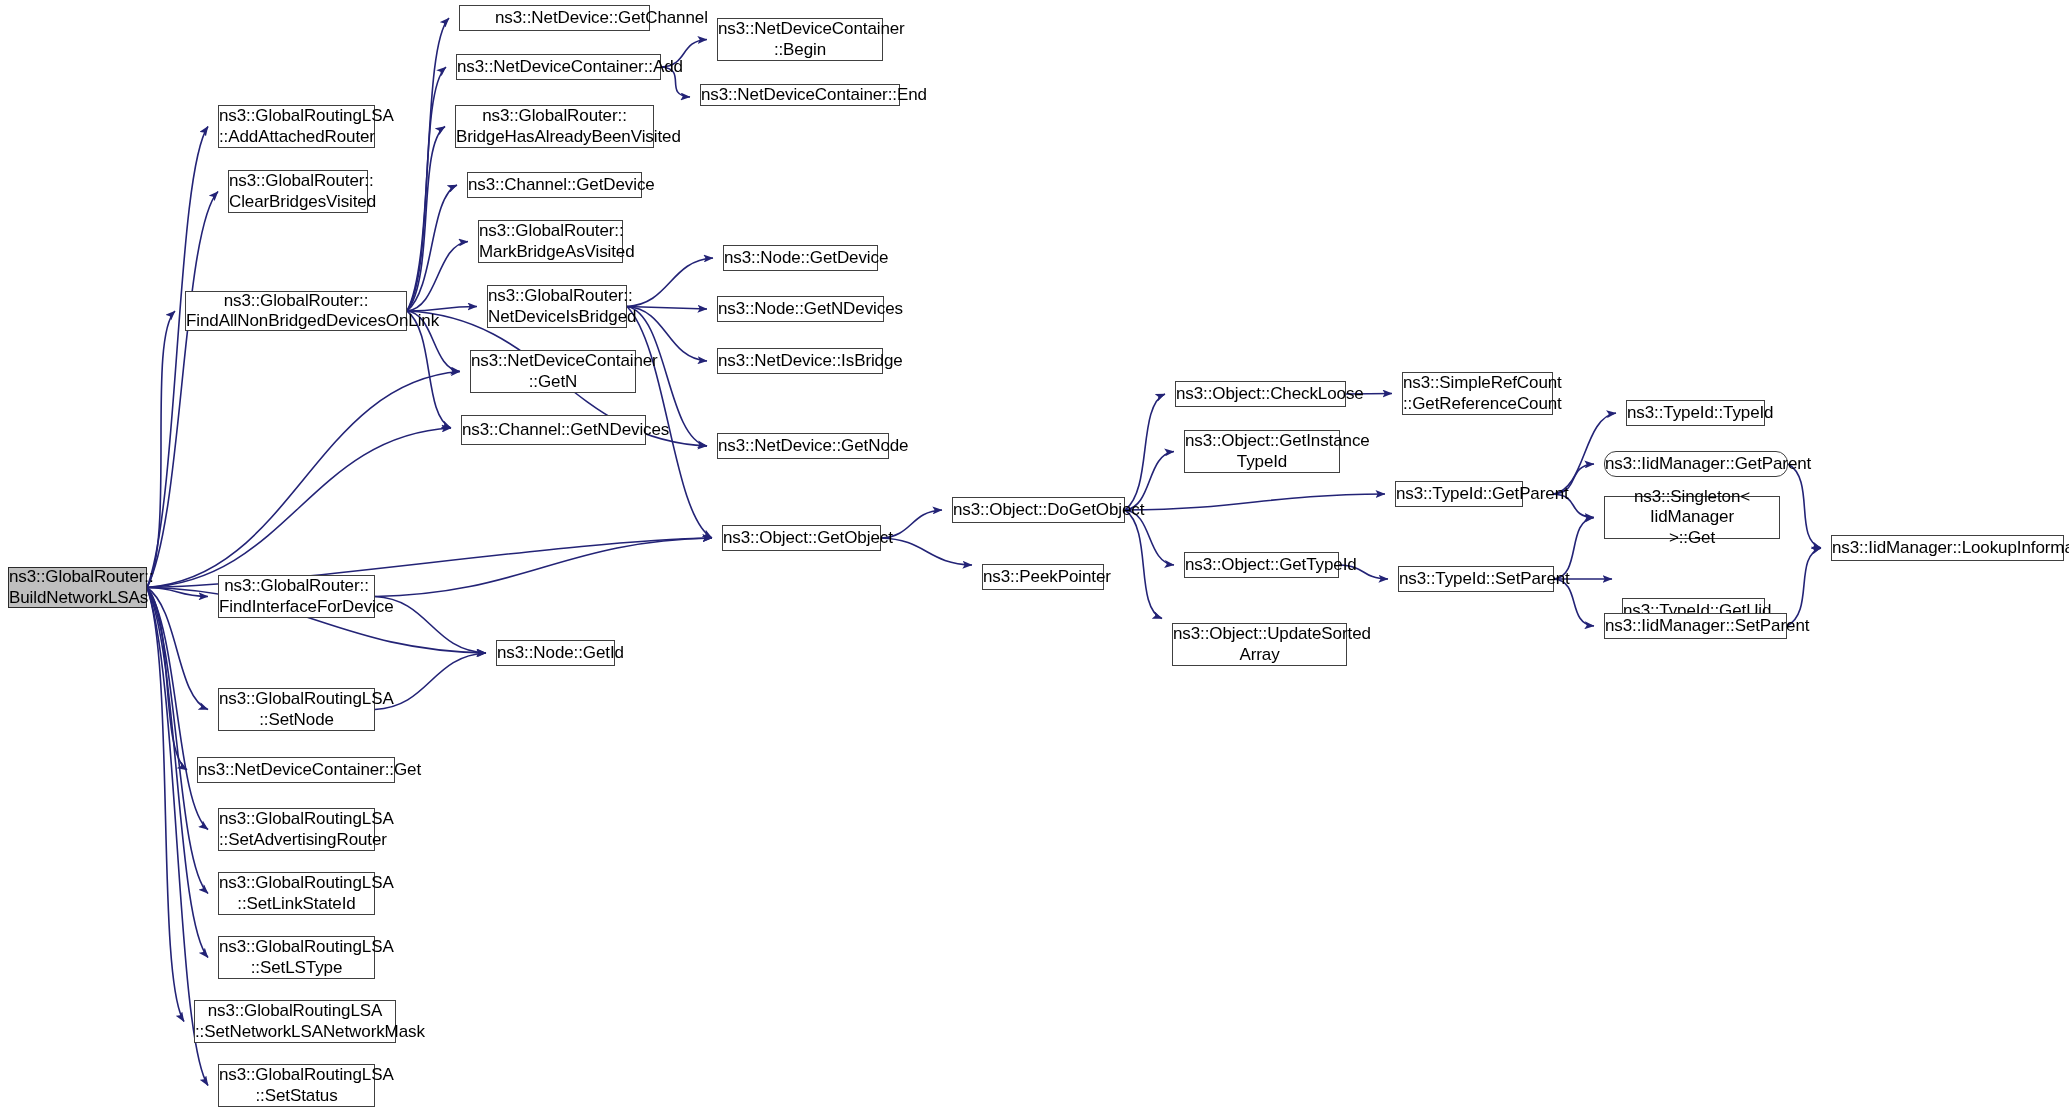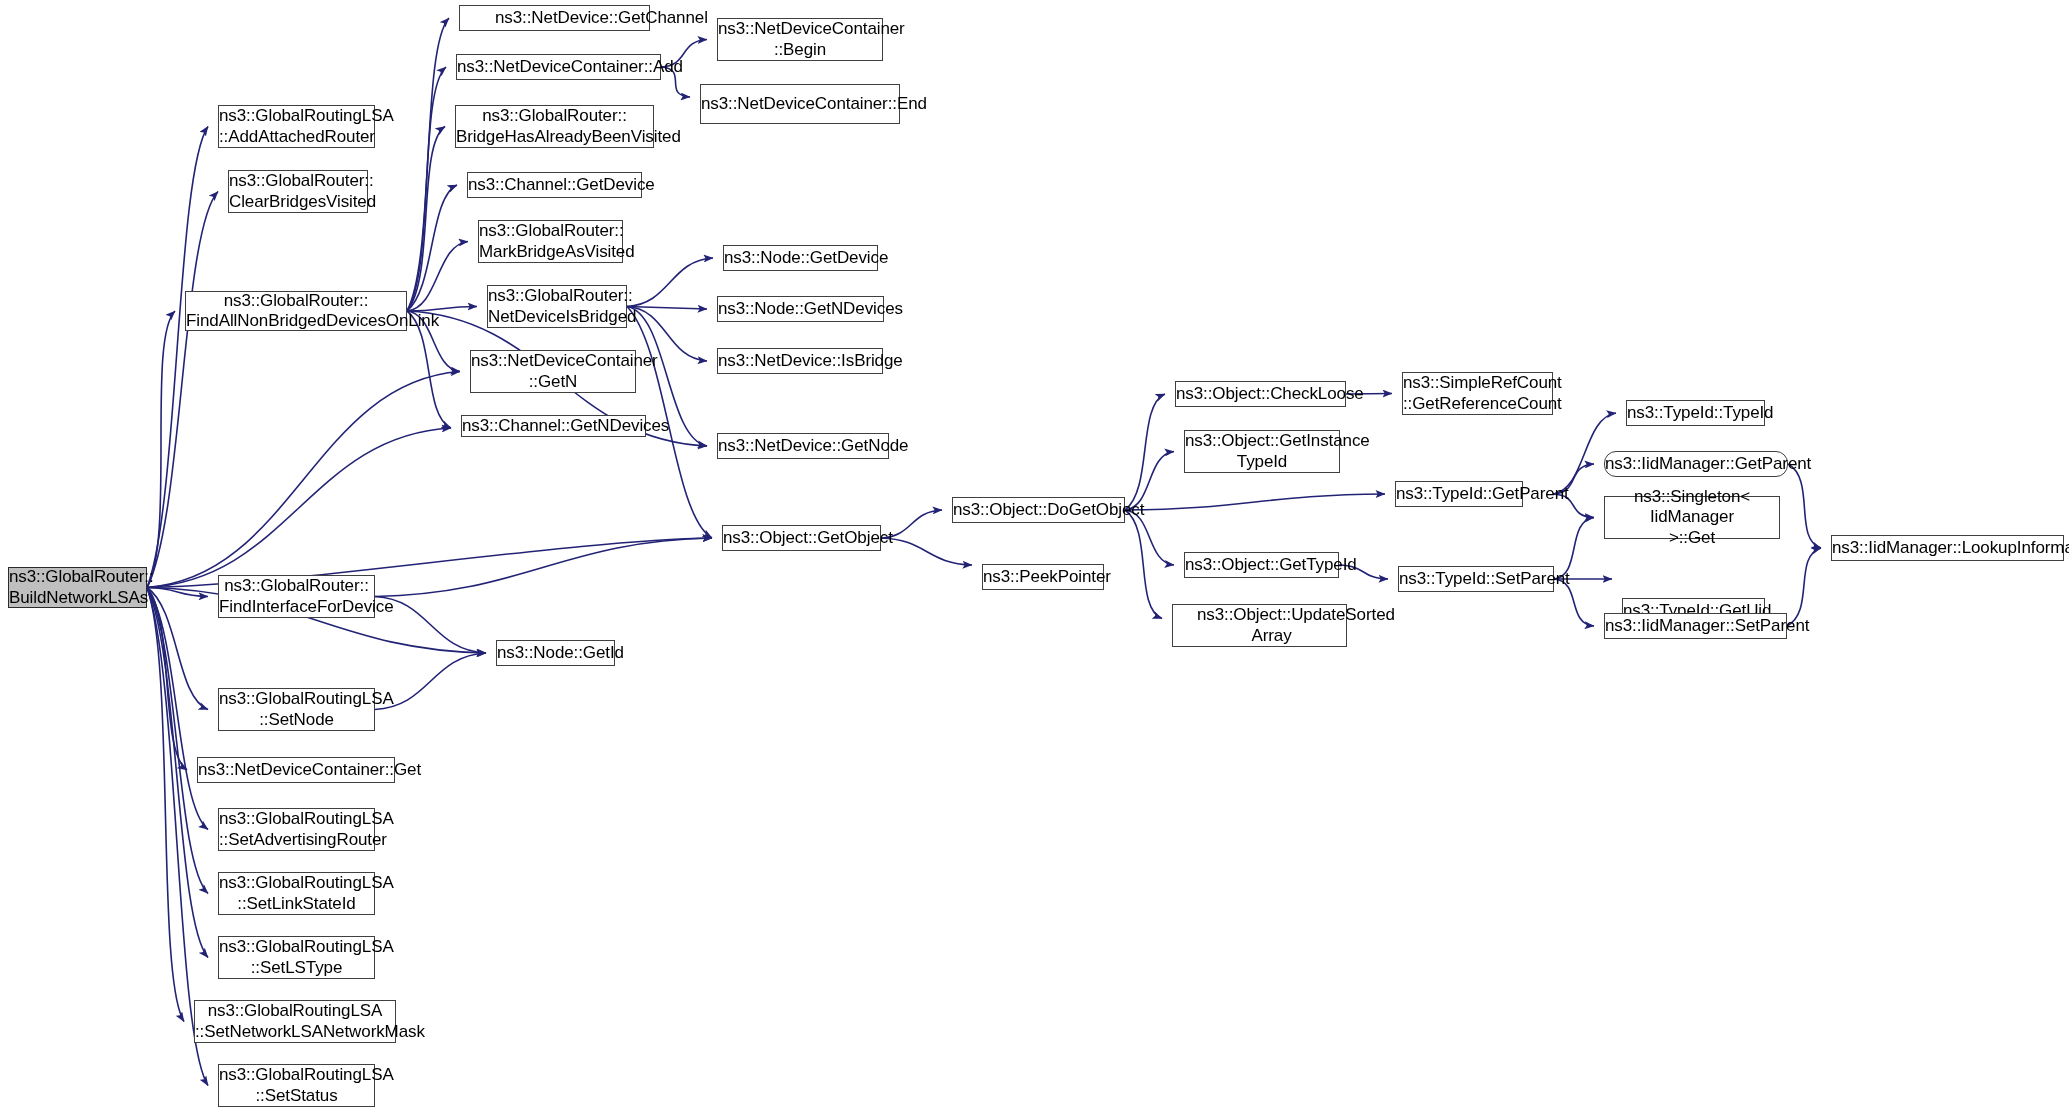--- a/index.html
+++ b/index.html
@@ -116,60 +116,60 @@
         <path d="M375,709.5 C429.45,706.675 431.55,655.825 486,653" fill="none" stroke="#232376" stroke-width="1.6" marker-end="url(#arrowhead)"></path>
       </g>
   </svg>
   <div id="nodes-group">
       <div class="node root" style="left: 8px; top: 567px; width: 139px; height: 41px;"><span class="lbl">ns3::GlobalRouter::
 BuildNetworkLSAs</span></div>
       <div class="node" style="left: 459px; top: 5px; width: 191px; height: 26px; padding-left: 35px;"><span class="lbl">ns3::NetDevice::GetChannel</span></div>
       <div class="node" style="left: 456px; top: 54px; width: 205px; height: 26px;"><span class="lbl">ns3::NetDeviceContainer::Add</span></div>
       <div class="node" style="left: 717px; top: 18px; width: 166px; height: 43px;"><span class="lbl">ns3::NetDeviceContainer
 ::Begin</span></div>
-      <div class="node" style="left: 700px; top: 84px; width: 200px; height: 40px;"><span class="lbl">ns3::NetDeviceContainer::End</span></div>
+      <div class="node" style="left: 700px; top: 84px; width: 200px; height: 22px;"><span class="lbl">ns3::NetDeviceContainer::End</span></div>
       <div class="node" style="left: 218px; top: 105px; width: 157px; height: 43px;"><span class="lbl">ns3::GlobalRoutingLSA
 ::AddAttachedRouter</span></div>
       <div class="node" style="left: 455px; top: 105px; width: 199px; height: 43px;"><span class="lbl">ns3::GlobalRouter::
 BridgeHasAlreadyBeenVisited</span></div>
       <div class="node" style="left: 228px; top: 170px; width: 140px; height: 43px;"><span class="lbl">ns3::GlobalRouter::
 ClearBridgesVisited</span></div>
       <div class="node" style="left: 467px; top: 172px; width: 175px; height: 26px;"><span class="lbl">ns3::Channel::GetDevice</span></div>
       <div class="node" style="left: 478px; top: 220px; width: 145px; height: 43px;"><span class="lbl">ns3::GlobalRouter::
 MarkBridgeAsVisited</span></div>
       <div class="node" style="left: 723px; top: 245px; width: 155px; height: 26px;"><span class="lbl">ns3::Node::GetDevice</span></div>
       <div class="node" style="left: 487px; top: 285px; width: 140px; height: 43px;"><span class="lbl">ns3::GlobalRouter::
 NetDeviceIsBridged</span></div>
       <div class="node" style="left: 717px; top: 296px; width: 167px; height: 26px;"><span class="lbl">ns3::Node::GetNDevices</span></div>
       <div class="node" style="left: 185px; top: 291px; width: 222px; height: 40px;"><span class="lbl">ns3::GlobalRouter::
 FindAllNonBridgedDevicesOnLink</span></div>
       <div class="node" style="left: 717px; top: 348px; width: 166px; height: 26px;"><span class="lbl">ns3::NetDevice::IsBridge</span></div>
       <div class="node" style="left: 470px; top: 350px; width: 166px; height: 43px;"><span class="lbl">ns3::NetDeviceContainer
 ::GetN</span></div>
-      <div class="node" style="left: 461px; top: 415px; width: 185px; height: 22px; align-items: center;"><span class="lbl">ns3::Channel::GetNDevices</span></div>
+      <div class="node" style="left: 461px; top: 415px; width: 185px; height: 30px; align-items: center;"><span class="lbl">ns3::Channel::GetNDevices</span></div>
       <div class="node" style="left: 717px; top: 433px; width: 172px; height: 26px;"><span class="lbl">ns3::NetDevice::GetNode</span></div>
       <div class="node" style="left: 1175px; top: 381px; width: 171px; height: 26px;"><span class="lbl">ns3::Object::CheckLoose</span></div>
       <div class="node" style="left: 1402px; top: 372px; width: 151px; height: 43px;"><span class="lbl">ns3::SimpleRefCount
 ::GetReferenceCount</span></div>
       <div class="node" style="left: 1184px; top: 430px; width: 156px; height: 43px;"><span class="lbl">ns3::Object::GetInstance
 TypeId</span></div>
       <div class="node" style="left: 1626px; top: 400px; width: 139px; height: 26px;"><span class="lbl">ns3::TypeId::TypeId</span></div>
       <div class="node" style="left: 1604px; top: 451px; width: 184px; height: 26px; border-radius: 12px;"><span class="lbl">ns3::IidManager::GetParent</span></div>
       <div class="node" style="left: 952px; top: 497px; width: 173px; height: 26px;"><span class="lbl">ns3::Object::DoGetObject</span></div>
       <div class="node" style="left: 1395px; top: 481px; width: 128px; height: 26px;"><span class="lbl">ns3::TypeId::GetParent</span></div>
       <div class="node" style="left: 1604px; top: 496px; width: 176px; height: 43px;"><span class="lbl">ns3::Singleton&lt; IidManager
 &gt;::Get</span></div>
       <div class="node" style="left: 722px; top: 525px; width: 159px; height: 26px;"><span class="lbl">ns3::Object::GetObject</span></div>
       <div class="node" style="left: 1831px; top: 535px; width: 233px; height: 26px;"><span class="lbl">ns3::IidManager::LookupInformation</span></div>
       <div class="node" style="left: 982px; top: 552px; width: 122px; height: 26px; margin-top: 12px;"><span class="lbl">ns3::PeekPointer</span></div>
       <div class="node" style="left: 1184px; top: 552px; width: 155px; height: 26px;"><span class="lbl">ns3::Object::GetTypeId</span></div>
       <div class="node" style="left: 1398px; top: 566px; width: 156px; height: 26px;"><span class="lbl">ns3::TypeId::SetParent</span></div>
       <div class="node" style="left: 1622px; top: 598px; width: 143px; height: 26px;"><span class="lbl">ns3::TypeId::GetUid</span></div>
       <div class="node" style="left: 1604px; top: 613px; width: 183px; height: 26px;"><span class="lbl">ns3::IidManager::SetParent</span></div>
-      <div class="node" style="left: 1172px; top: 604px; width: 175px; height: 43px; padding-left: 24px;"><span class="lbl">ns3::Object::UpdateSorted
+      <div class="node" style="left: 1172px; top: 623px; width: 175px; height: 43px;"><span class="lbl">ns3::Object::UpdateSorted
 Array</span></div>
       <div class="node" style="left: 218px; top: 575px; width: 157px; height: 43px;"><span class="lbl">ns3::GlobalRouter::
 FindInterfaceForDevice</span></div>
       <div class="node" style="left: 496px; top: 640px; width: 119px; height: 26px;"><span class="lbl">ns3::Node::GetId</span></div>
       <div class="node" style="left: 218px; top: 688px; width: 157px; height: 43px;"><span class="lbl">ns3::GlobalRoutingLSA
 ::SetNode</span></div>
       <div class="node" style="left: 197px; top: 757px; width: 198px; height: 26px;"><span class="lbl">ns3::NetDeviceContainer::Get</span></div>
       <div class="node" style="left: 218px; top: 808px; width: 157px; height: 43px;"><span class="lbl">ns3::GlobalRoutingLSA
 ::SetAdvertisingRouter</span></div>
       <div class="node" style="left: 218px; top: 872px; width: 157px; height: 43px;"><span class="lbl">ns3::GlobalRoutingLSA

